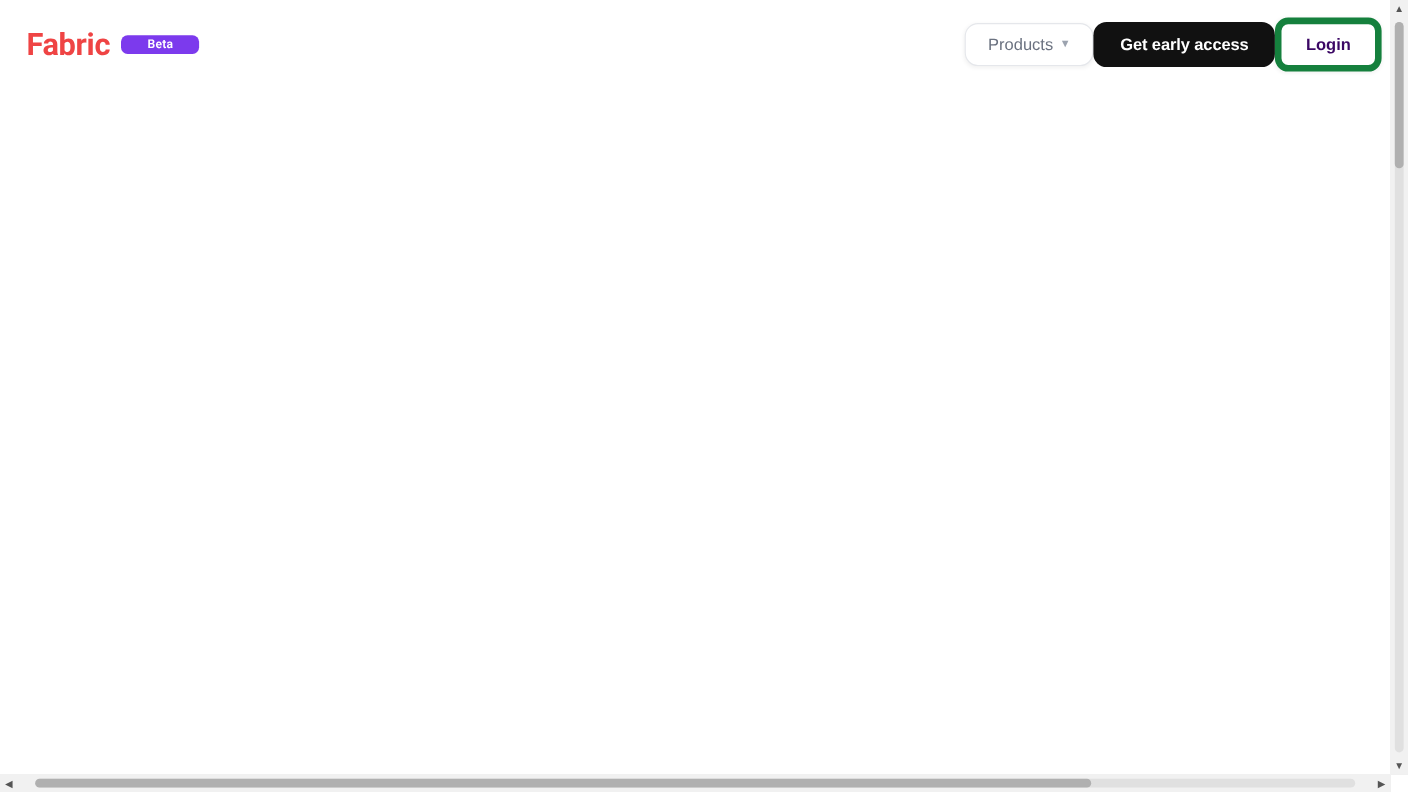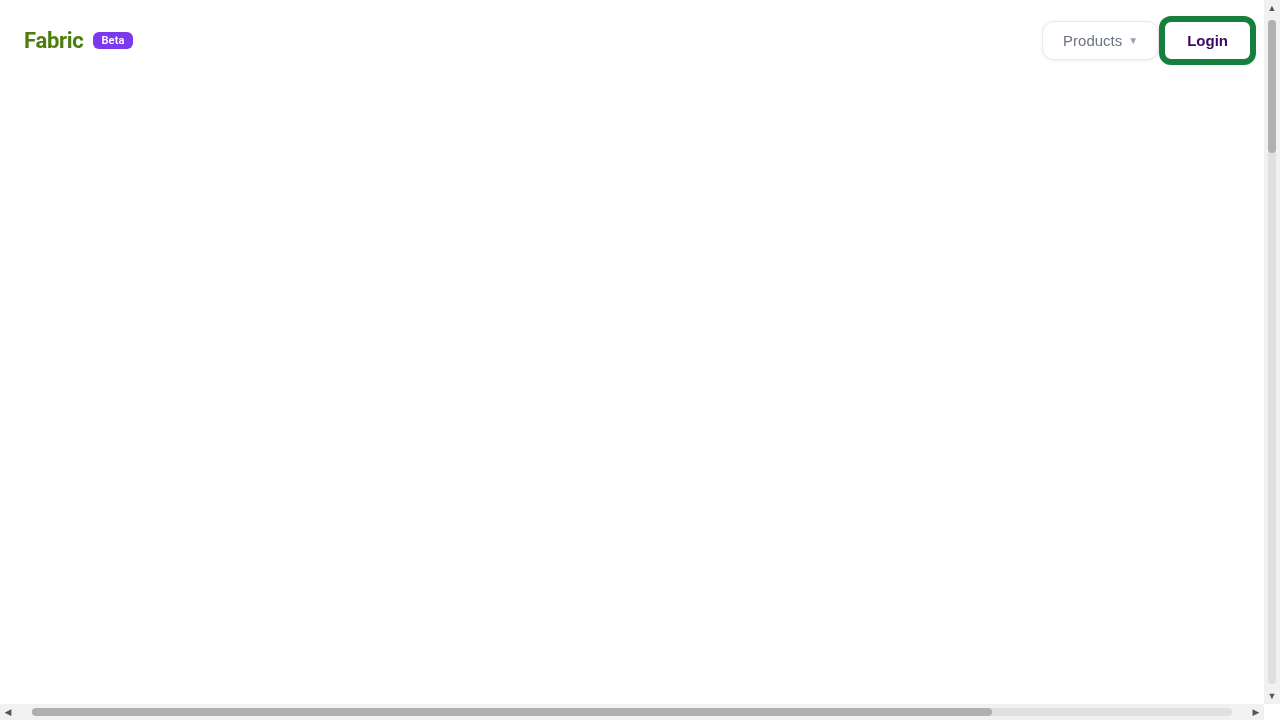--- a/index.html
+++ b/index.html
@@ -26,32 +26,32 @@
       border-bottom: none;
     }
 
     .logo-area {
       display: flex;
       align-items: center;
       gap: 10px;
     }
 
     .logo-text {
-      font-size: 22px;
+      font-size: 28px;
       font-weight: 700;
-      color: #4d7c0f;
+      color: #ef4444;
       letter-spacing: -0.3px;
     }
 
     .beta-badge {
       background: #7c3aed;
       color: #ffffff;
       font-size: 11px;
       font-weight: 600;
-      padding: 2px 8px;
+      padding: 2px 24px;
       border-radius: 6px;
       letter-spacing: 0.2px;
       text-align: right;
     }
 
     .nav-area {
       display: flex;
       align-items: center;
     }
 
@@ -196,20 +196,23 @@
     <span class="logo-text">Fabric</span>
     <span class="beta-badge">Beta</span>
   </div>
 
   <nav class="nav-area">
     <button class="products-btn">
       <span>Products</span>
       <span class="chevron">▼</span>
     </button>
 
+    <button class="get-early-access-btn">
+      <span>Get early access</span>
+    </button>
 
     <button class="login-btn">
       <span>Login</span>
     </button>
   </nav>
 </header>
 
 <main class="main-content">
 </main>
 

